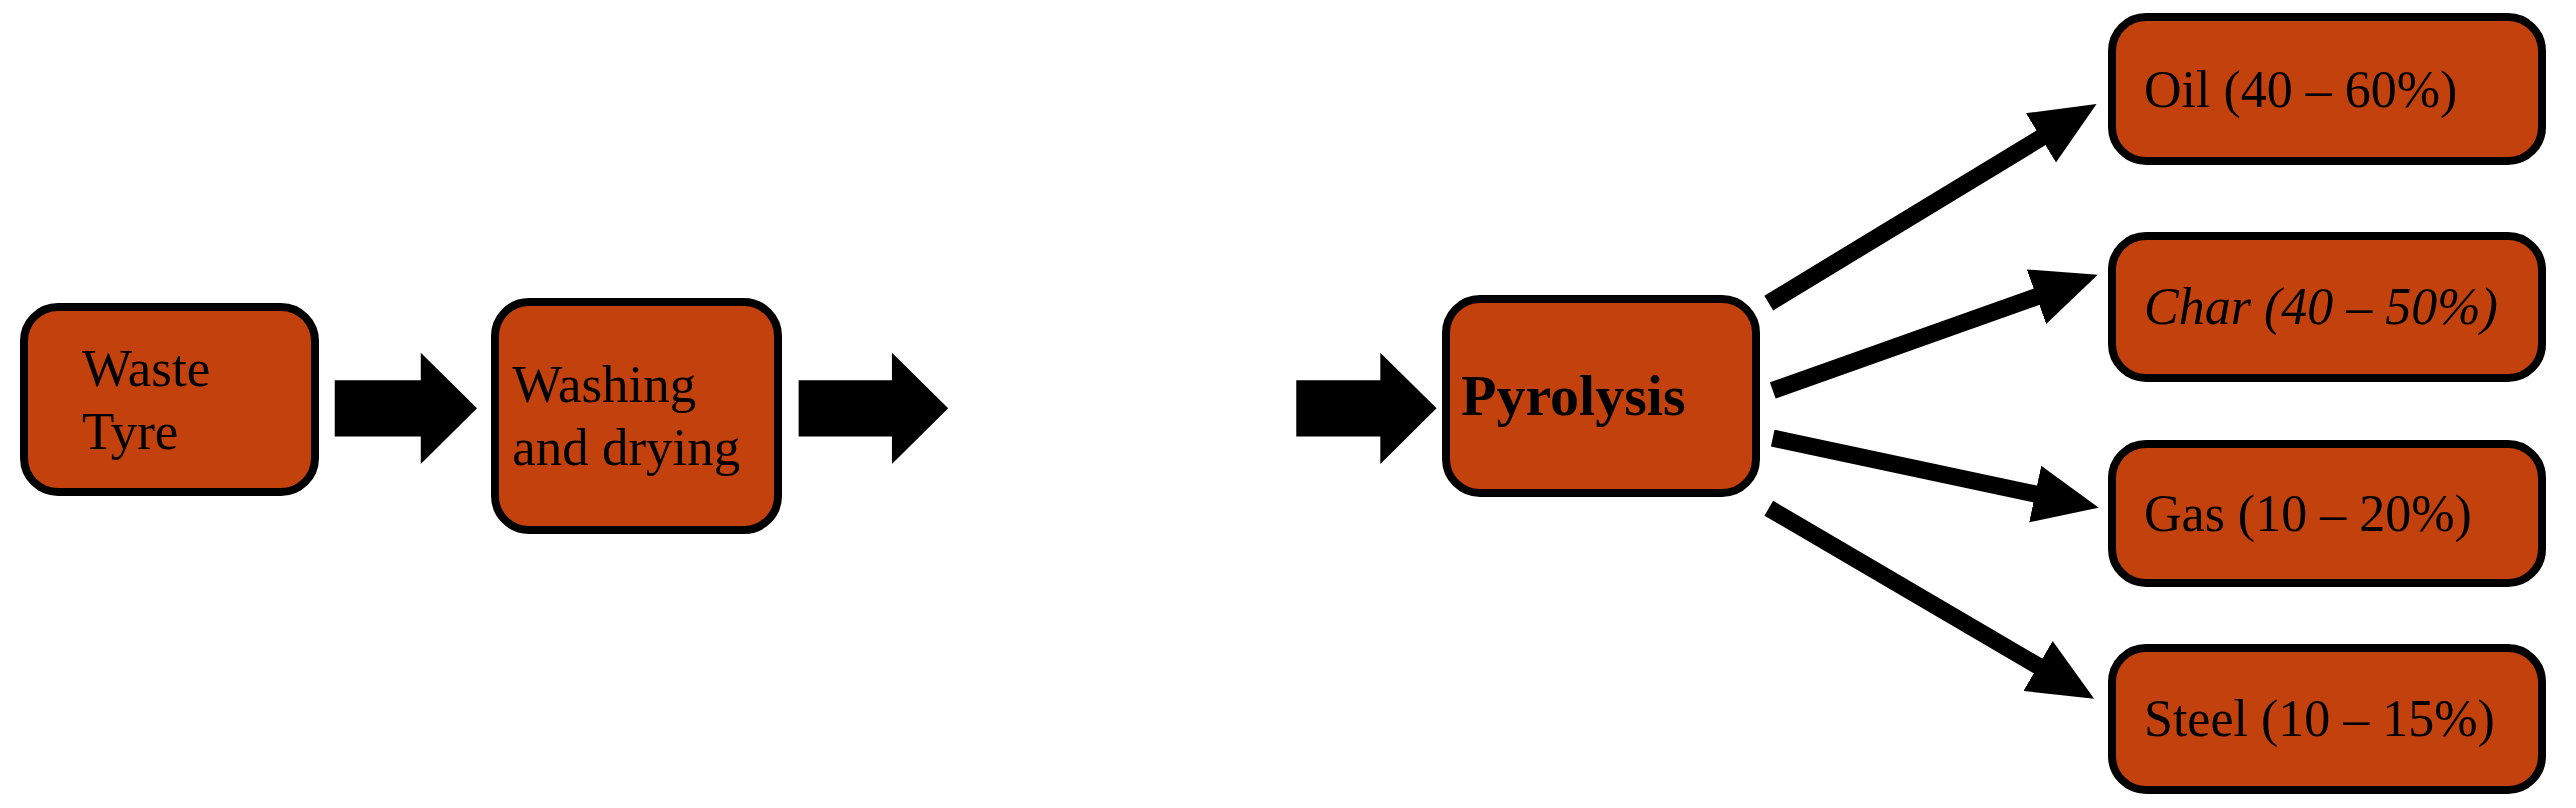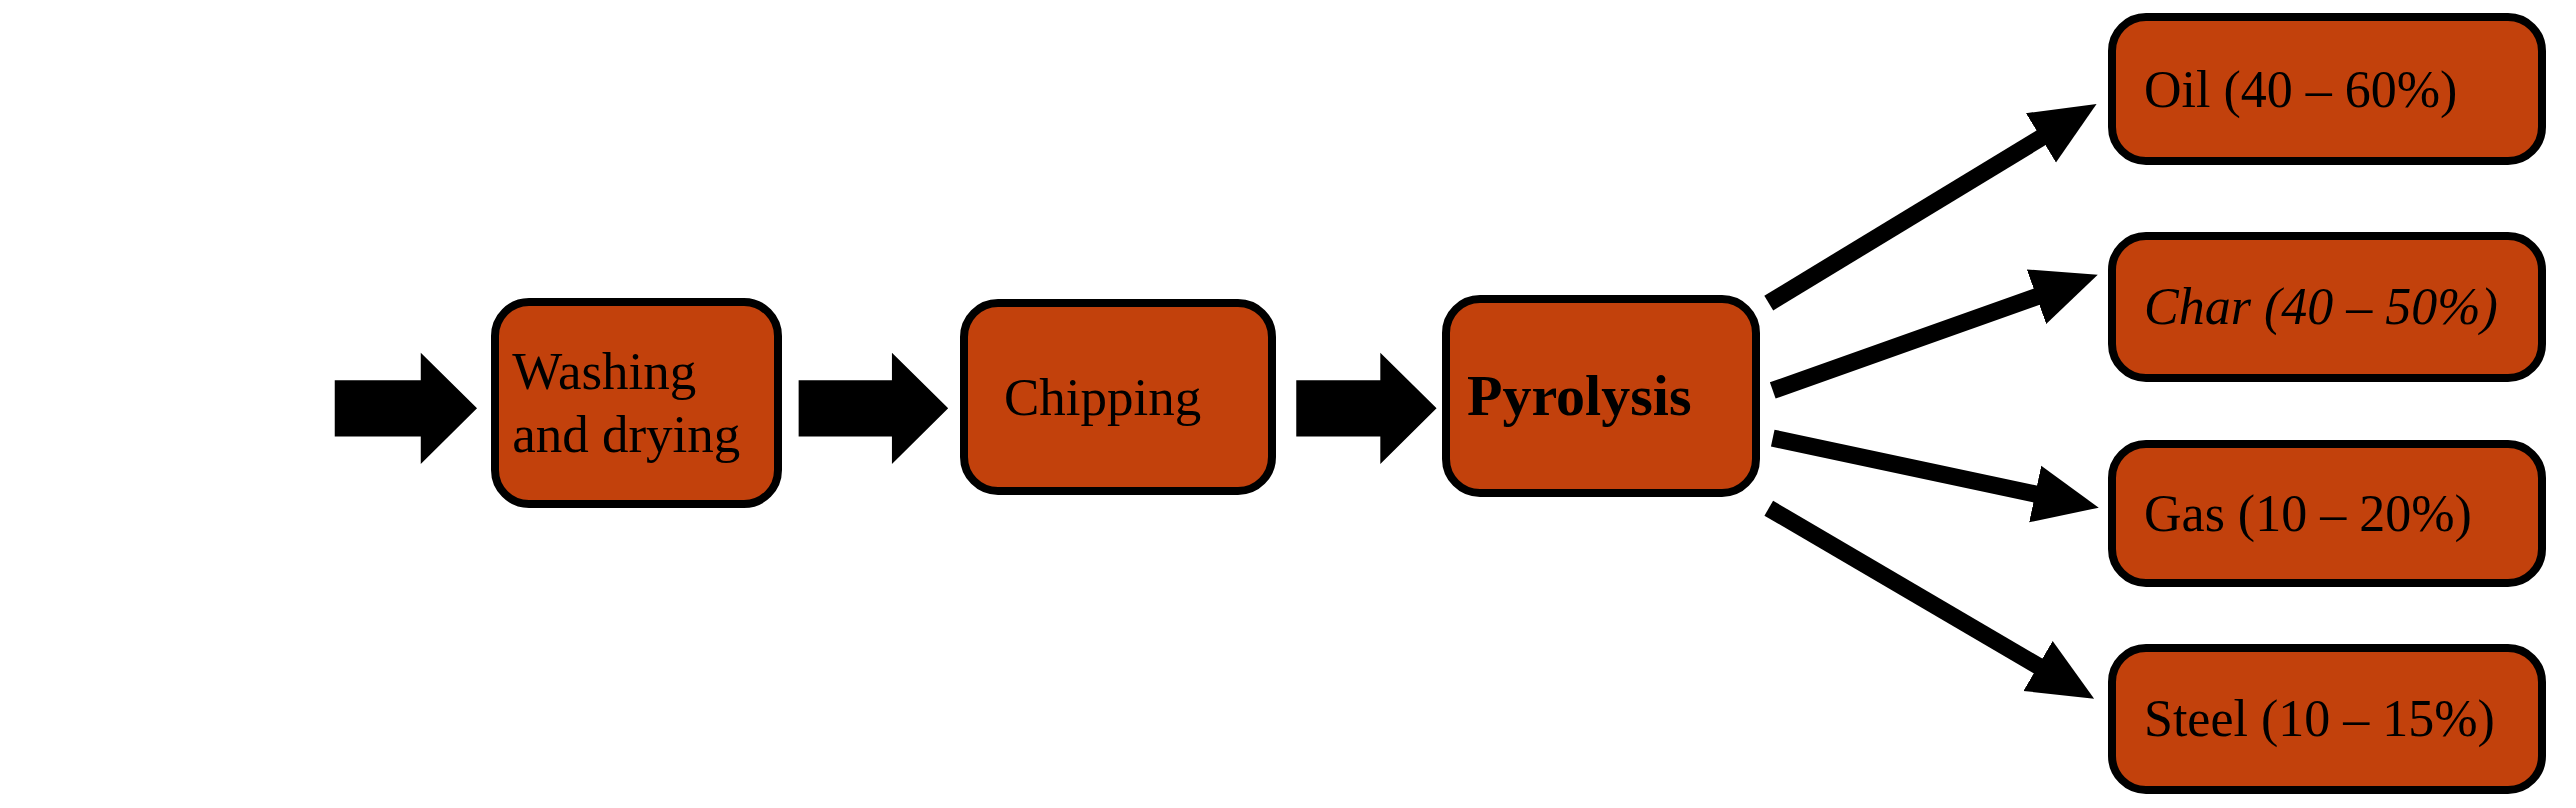--- a/index.html
+++ b/index.html
@@ -29,23 +29,23 @@
     font-size: 53px;
     line-height: 1.18;
     z-index: 2;
   }
   .box .lbl {
     white-space: pre-line;
     display: block;
   }
   
   #box-waste     { left: 20px;   top: 303px; width: 299px; height: 193px; padding-left: 54px; }
-  #box-washing   { left: 491px;  top: 298px; width: 291px; height: 210px; padding-left: 13.2px; }
+  #box-washing   { left: 491px;  top: 298px; width: 291px; height: 236px; padding-left: 13.2px; }
   #box-chipping  { left: 960px; top: 299px; width: 316px; height: 196px; padding-left: 36px; }
-  #box-pyrolysis { left: 1442px; top: 295px; width: 318px; height: 202px; padding-left: 17px;
+  #box-pyrolysis { left: 1442px; top: 295px; width: 318px; height: 202px; padding-left: 11px;
                    font-weight: bold; font-size: 58px; }
   
   #box-oil   { left: 2108px; top: 13.2px;  width: 438px; height: 152px; padding-left: 28px; font-size: 52px; }
   #box-char  { left: 2108px; top: 232px; width: 438px; height: 150px; padding-left: 28px; font-size: 52px; font-style: italic; }
   #box-gas   { left: 2108px; top: 440px; width: 438px; height: 147px; padding-left: 28px; font-size: 52px; }
   #box-steel { left: 2108px; top: 644px; width: 438px; height: 150px; padding-left: 28px; font-size: 52px; }
 </style>
 </head>
 <body>
 
@@ -61,29 +61,30 @@
     <polygon fill="#000000" points="505,574.5 635,574.5 635,533 720,617 635,701 635,659.5 505,659.5"></polygon>
     <polygon fill="#000000" points="1206,574.5 1347,574.5 1347,533 1432,617 1347,701 1347,659.5 1206,659.5"></polygon>
     <polygon fill="#000000" points="1958,574.5 2085,574.5 2085,533 2170,617 2085,701 2085,659.5 1958,659.5"></polygon>
 
     <line x1="2672" y1="458" x2="3130" y2="180" stroke="#000000" stroke-width="26" marker-end="url(#ah)"></line>
     <line x1="2678" y1="590" x2="3128" y2="430" stroke="#000000" stroke-width="26" marker-end="url(#ah)"></line>
     <line x1="2678" y1="662" x2="3128" y2="758" stroke="#000000" stroke-width="26" marker-end="url(#ah)"></line>
     <line x1="2672" y1="768" x2="3126" y2="1034" stroke="#000000" stroke-width="26" marker-end="url(#ah)"></line>
   </svg>
 
+  <div class="box" id="box-waste">
+    <span class="lbl">Waste
+Tyre</span>
+  </div>
 
   <div class="box" id="box-washing">
     <span class="lbl">Washing
 and drying</span>
   </div>
 
-  <div class="box" id="box-chipping">
-    <span class="lbl">Chipping</span>
-  </div>
 
   <div class="box" id="box-pyrolysis">
     <span class="lbl">Pyrolysis</span>
   </div>
 
   <div class="box" id="box-oil">
     <span class="lbl">Oil (40 – 60%)</span>
   </div>
 
   <div class="box" id="box-char">

